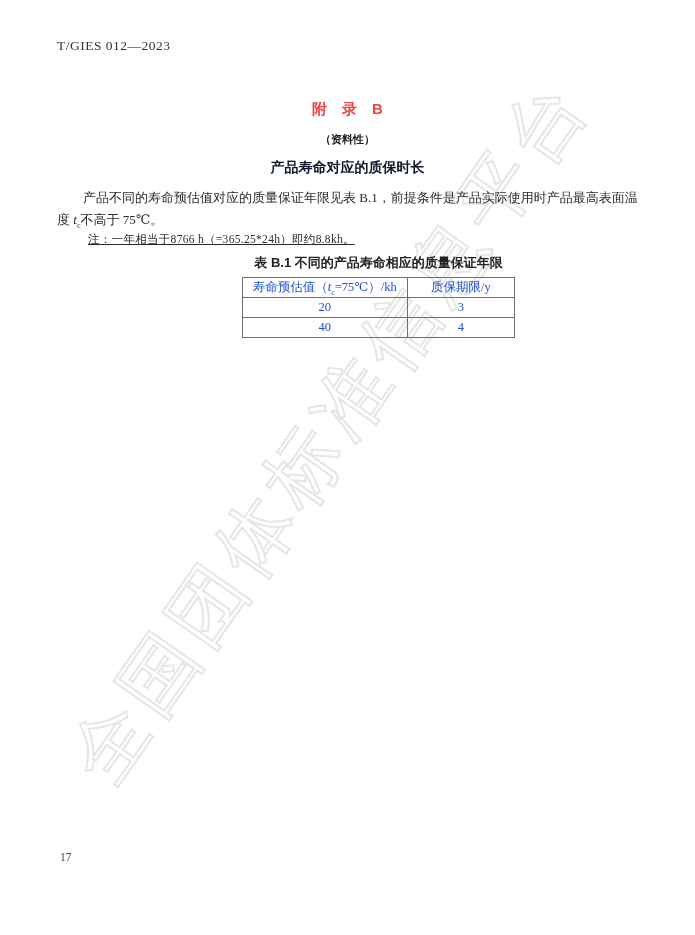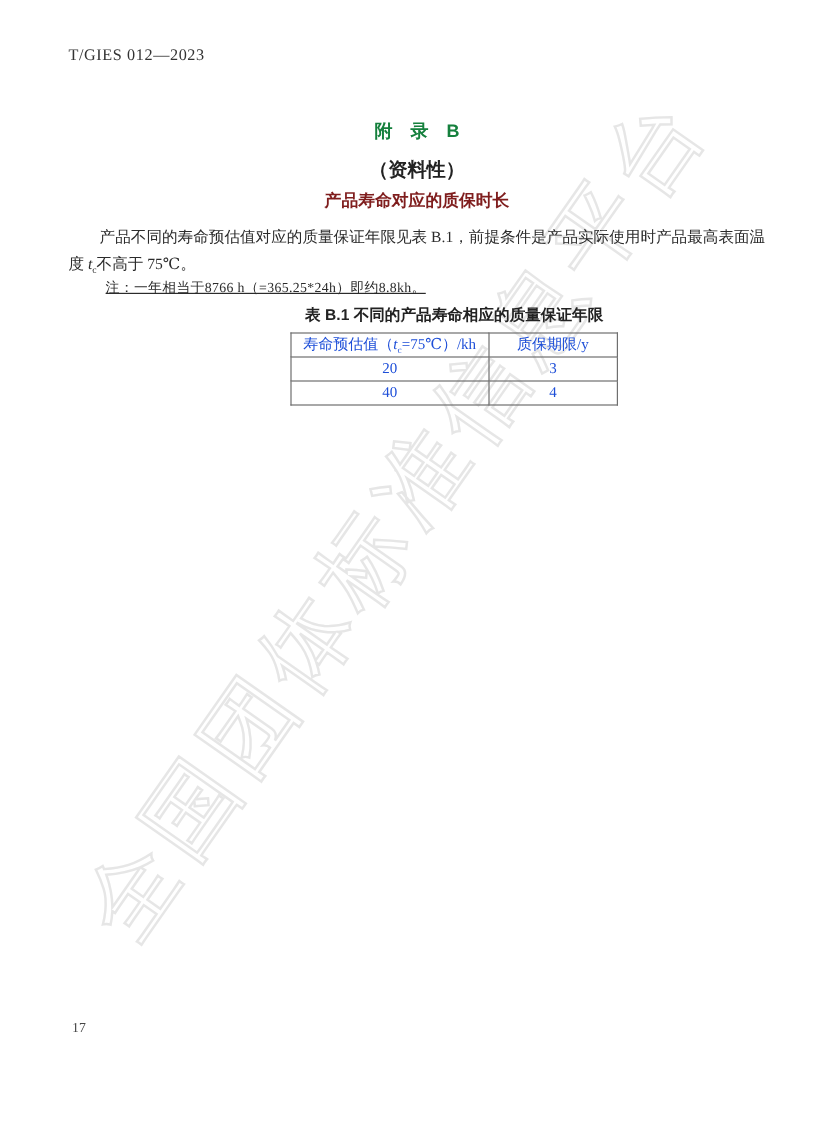--- a/index.html
+++ b/index.html
@@ -34,29 +34,29 @@
   }
   .layer { position:absolute; inset:0; z-index:1; }
 
   .doc-code {
     position:absolute; top:38px; left:57px;
     font-size:13.5px; letter-spacing:0.5px; color:#333;
   }
   .h-center { position:absolute; left:0; width:100%; text-align:center; }
   .h1 {
     top:100px; font-weight:bold; font-size:15px;
-    font-family:"Liberation Sans","DejaVu Sans",sans-serif; color:#15803d;
+    font-family:"Liberation Sans","DejaVu Sans",sans-serif; color:#ef4444;
   }
   .h2 {
-    top:132px; font-weight:bold; font-size:16px;
+    top:132px; font-weight:bold; font-size:11px;
     font-family:"Liberation Sans","DejaVu Sans",sans-serif; color:#222;
   }
   .h3 {
     top:159px; font-weight:bold; font-size:14px;
-    font-family:Liberation Mono, monospace; color:#7f1d1d;
+    font-family:Liberation Mono, monospace; color:#0f172a;
   }
   .para {
     position:absolute; top:187px; left:57px; width:587px;
     font-size:13px; line-height:22px; color:#2b2b2b;
   }
   .para-line.indent { text-indent:2em; }
   .sym { font-style:italic; font-family:"Liberation Serif",serif; }
   sub.sm { font-size:0.62em; line-height:0; }
   .note {
     position:absolute; top:232px; left:88px;

